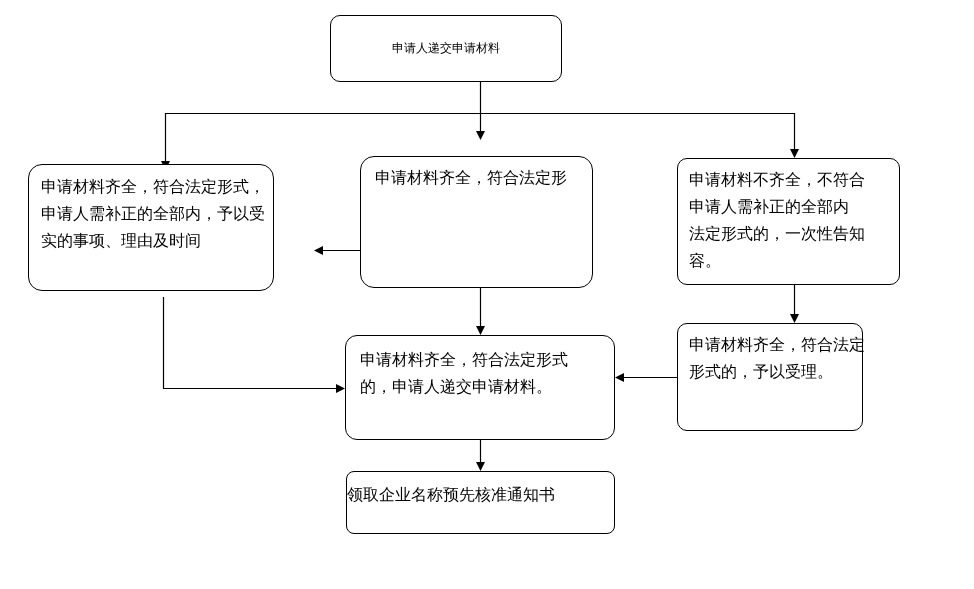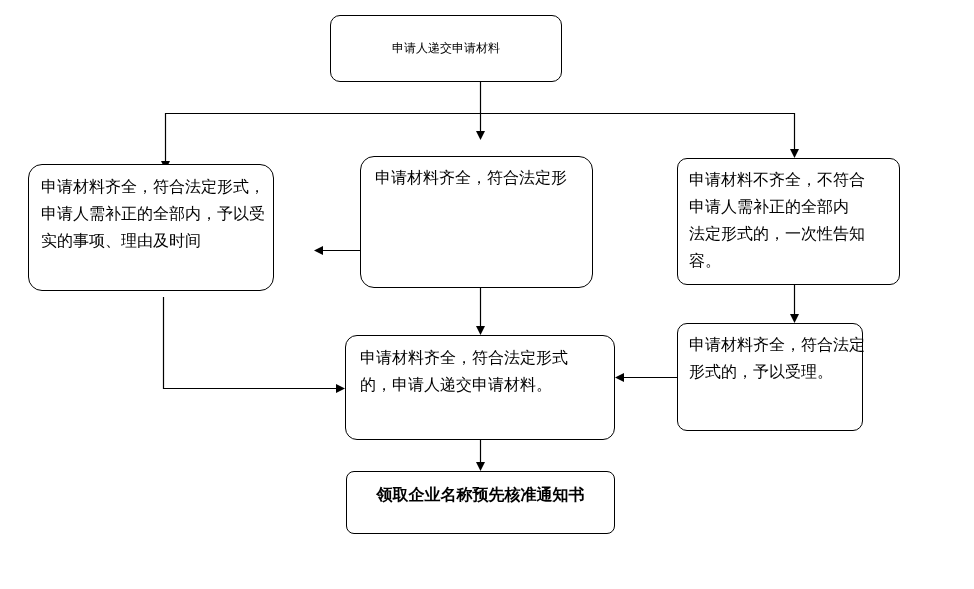--- a/index.html
+++ b/index.html
@@ -69,28 +69,26 @@
   }
   .node-right-lower {
     left: 677px; top: 323px; width: 186px; height: 108px;
     padding: 7px 11px;
     border-radius: 10px;
   }
   .node-decision {
     left: 345px; top: 335px; width: 270px; height: 105px;
     padding: 10px 14px;
     border-radius: 12px;
-    font-family: Liberation Mono, monospace;
   }
   .node-final {
     left: 346px; top: 471px; width: 269px; height: 63px;
     padding-top: 9px;
-    text-align: center;
+    text-align: left;
     border-radius: 8px;
-    font-weight: bold;
   }
 </style>
 </head>
 <body>
 
 <div class="canvas">
 
   <svg class="edges" width="974" height="589" viewBox="0 0 974 589" aria-hidden="true">
     <g>
       <line x1="480.5" y1="82" x2="480.5" y2="113.5"></line>

